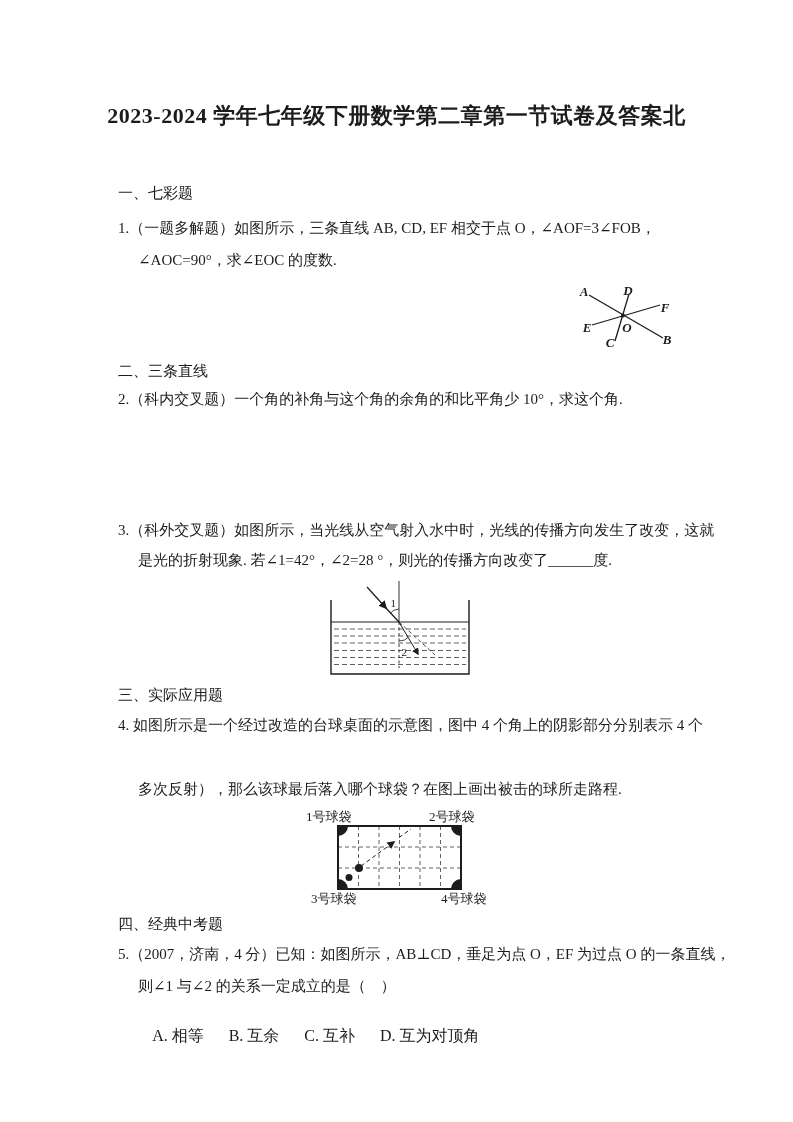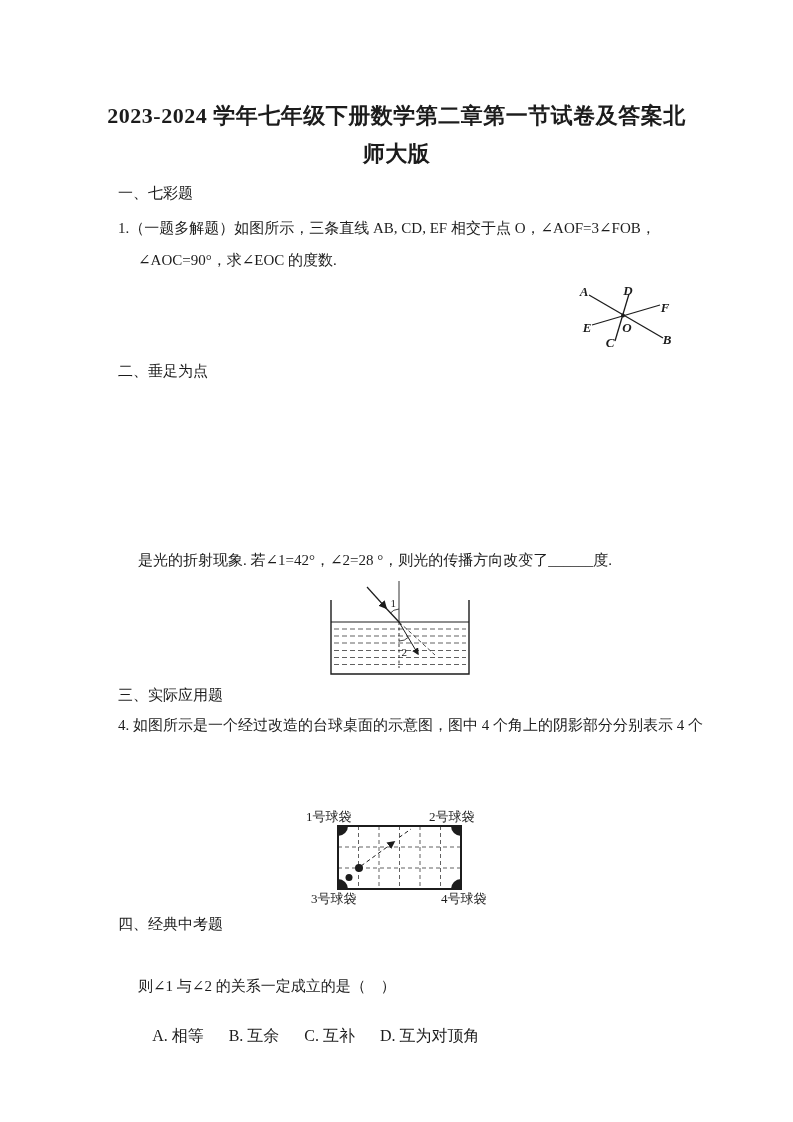--- a/index.html
+++ b/index.html
@@ -17,41 +17,42 @@
   .pt-label{font-style:italic;font-weight:700;font-size:13px;}
   .num-label{font-size:11px;}
   .cjk-label{font-size:13px;}
 </style>
 </head>
 <body>
 
 <div class="page">
 
   <div class="abs title-line" style="top:101px;">2023-2024 学年七年级下册数学第二章第一节试卷及答案北</div>
-  <div class="abs title-line" style="top:139px;">师大版</div>
 
   <div class="abs body-line" style="top:184px;left:118px;">一、七彩题</div>
   <div class="abs body-line" style="top:219px;left:118px;">1.（一题多解题）如图所示，三条直线 AB, CD, EF 相交于点 O，∠AOF=3∠FOB，</div>
   <div class="abs body-line" style="top:251px;left:138px;">∠AOC=90°，求∠EOC 的度数.</div>
 
   <svg class="fig" style="left:565px;top:278px;" width="115" height="75" viewBox="0 0 115 75">
     <line x1="24" y1="17" x2="98" y2="60" stroke="#1c1c1c" stroke-width="1.3"></line>
     <line x1="64" y1="16" x2="50" y2="63" stroke="#1c1c1c" stroke-width="1.3"></line>
     <line x1="27" y1="47" x2="95" y2="27" stroke="#1c1c1c" stroke-width="1.3"></line>
     <circle cx="58" cy="37.5" r="2" fill="#1c1c1c"></circle>
     <text class="pt-label" x="19" y="18" text-anchor="middle">A</text>
     <text class="pt-label" x="63" y="17" text-anchor="middle">D</text>
     <text class="pt-label" x="100" y="34" text-anchor="middle">F</text>
     <text class="pt-label" x="22" y="54" text-anchor="middle">E</text>
     <text class="pt-label" x="62" y="54" text-anchor="middle">O</text>
     <text class="pt-label" x="45" y="69" text-anchor="middle">C</text>
     <text class="pt-label" x="102" y="66" text-anchor="middle">B</text>
   </svg>
 
-  <div class="abs body-line" style="top:362px;left:118px;">二、垂足为点</div>
+  <div class="abs body-line" style="top:362px;left:118px;">二、三条直线</div>
+  <div class="abs body-line" style="top:390px;left:118px;">2.（科内交叉题）一个角的补角与这个角的余角的和比平角少 10°，求这个角.</div>
+  <div class="abs body-line" style="top:521px;left:118px;">3.（科外交叉题）如图所示，当光线从空气射入水中时，光线的传播方向发生了改变，这就</div>
   <div class="abs body-line" style="top:551px;left:138px;">是光的折射现象. 若∠1=42°，∠2=28 °，则光的传播方向改变了______度.</div>
 
   <svg class="fig" style="left:318px;top:578px;" width="156" height="100" viewBox="0 0 156 100">
     <defs>
       <marker id="arrow" viewBox="0 0 10 10" refX="8" refY="5" markerWidth="7" markerHeight="7" orient="auto-start-reverse">
         <path d="M 0 0 L 10 5 L 0 10 z" fill="#1c1c1c"></path>
       </marker>
     </defs>
 
     <path d="M 13 22 L 13 96 L 151 96 L 151 22" fill="none" stroke="#1c1c1c" stroke-width="1.4"></path>
@@ -78,20 +79,21 @@
     <line x1="81" y1="44" x2="117" y2="77" stroke="#1c1c1c" stroke-width="0.8" stroke-dasharray="4 2.5"></line>
 
     <path d="M 81 31 Q 75 31.5 72.5 35" fill="none" stroke="#1c1c1c" stroke-width="0.8"></path>
     <path d="M 81 63 Q 87 63 90 59.5" fill="none" stroke="#1c1c1c" stroke-width="0.8"></path>
     <text class="num-label" x="78" y="29" text-anchor="end">1</text>
     <text class="num-label" x="83.5" y="78">2</text>
   </svg>
 
   <div class="abs body-line" style="top:686px;left:118px;">三、实际应用题</div>
   <div class="abs body-line" style="top:716px;left:118px;">4. 如图所示是一个经过改造的台球桌面的示意图，图中 4 个角上的阴影部分分别表示 4 个</div>
+  <div class="abs body-line" style="top:780px;left:138px;">多次反射），那么该球最后落入哪个球袋？在图上画出被击的球所走路程.</div>
 
   <svg class="fig" style="left:300px;top:806px;" width="196" height="102" viewBox="0 0 196 102">
     <defs>
       <marker id="arrow2" viewBox="0 0 10 10" refX="8" refY="5" markerWidth="8" markerHeight="8" orient="auto-start-reverse">
         <path d="M 0 0 L 10 5 L 0 10 z" fill="#1c1c1c"></path>
       </marker>
     </defs>
 
     <rect x="38" y="20" width="123" height="63" fill="none" stroke="#1c1c1c" stroke-width="2"></rect>
 
@@ -116,18 +118,19 @@
     <line x1="61" y1="60" x2="94" y2="36" stroke="#1c1c1c" stroke-width="1" stroke-dasharray="4 3" marker-end="url(#arrow2)"></line>
     <line x1="99" y1="31.5" x2="111" y2="23" stroke="#1c1c1c" stroke-width="1" stroke-dasharray="4 3"></line>
 
     <text class="cjk-label" x="6" y="15">1号球袋</text>
     <text class="cjk-label" x="129" y="15">2号球袋</text>
     <text class="cjk-label" x="11" y="97">3号球袋</text>
     <text class="cjk-label" x="141" y="97">4号球袋</text>
   </svg>
 
   <div class="abs body-line" style="top:915px;left:118px;">四、经典中考题</div>
+  <div class="abs body-line" style="top:945px;left:118px;">5.（2007，济南，4 分）已知：如图所示，AB⊥CD，垂足为点 O，EF 为过点 O 的一条直线，</div>
   <div class="abs body-line" style="top:977px;left:138px;">则∠1 与∠2 的关系一定成立的是（　）</div>
   <div class="abs options-row" style="top:1008px;left:137px;">
     <span>A. 相等</span><span>B. 互余</span><span>C. 互补</span><span>D. 互为对顶角</span>
   </div>
 
 </div>
 
 </body></html>

